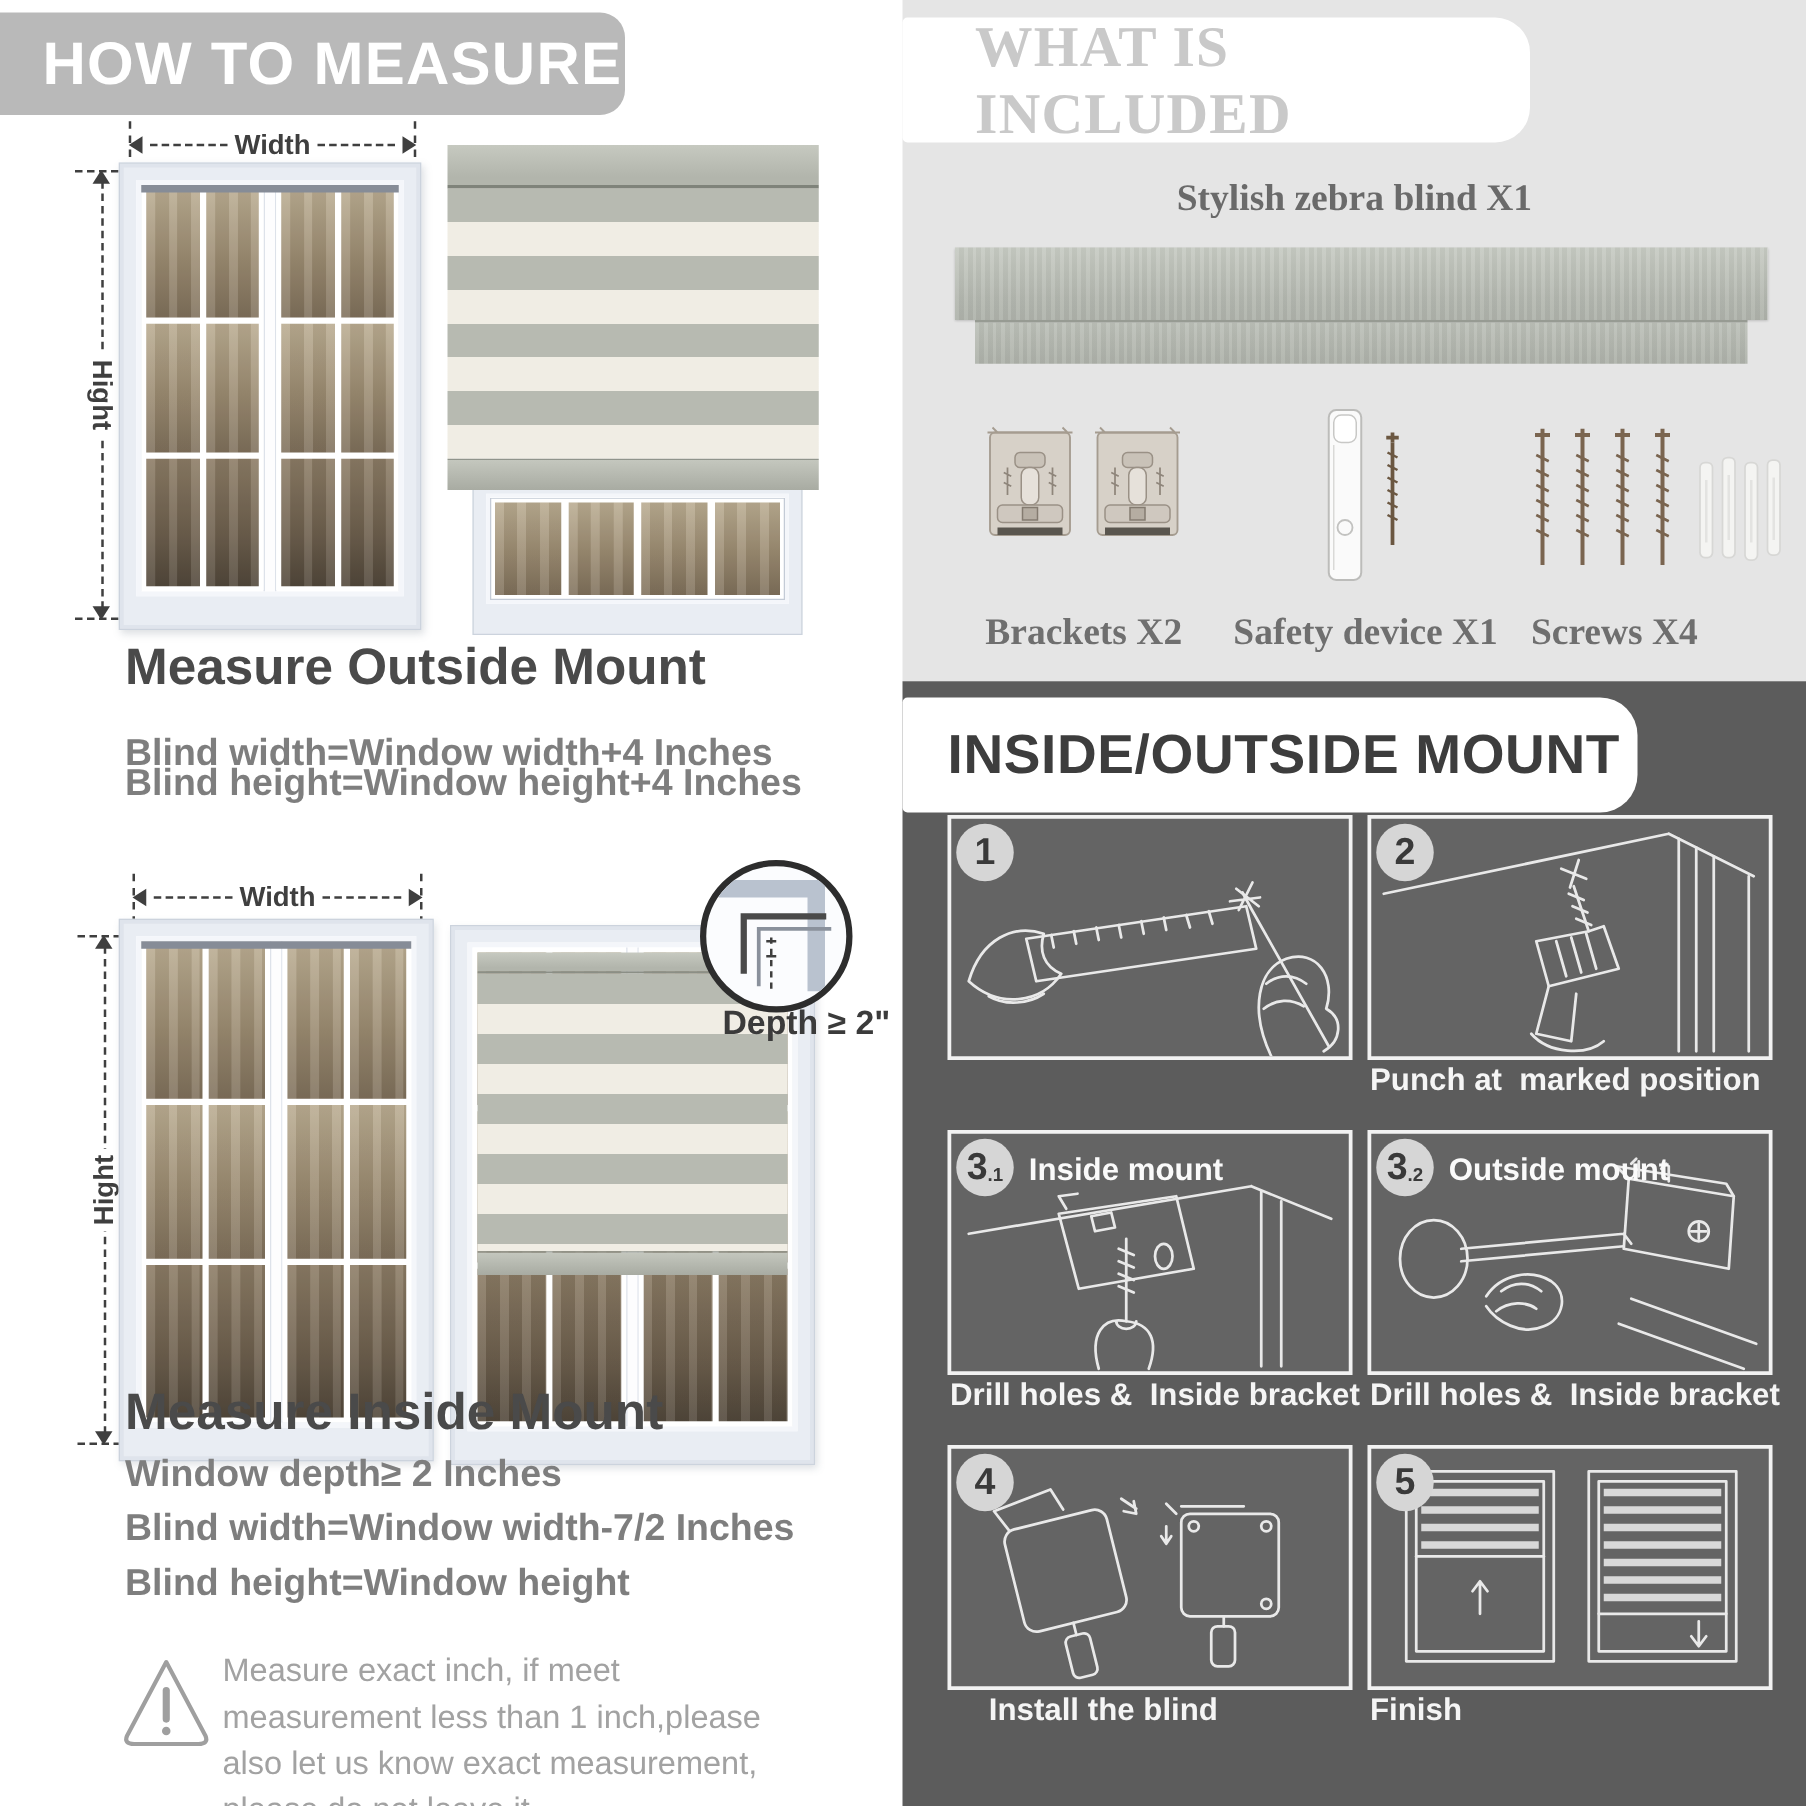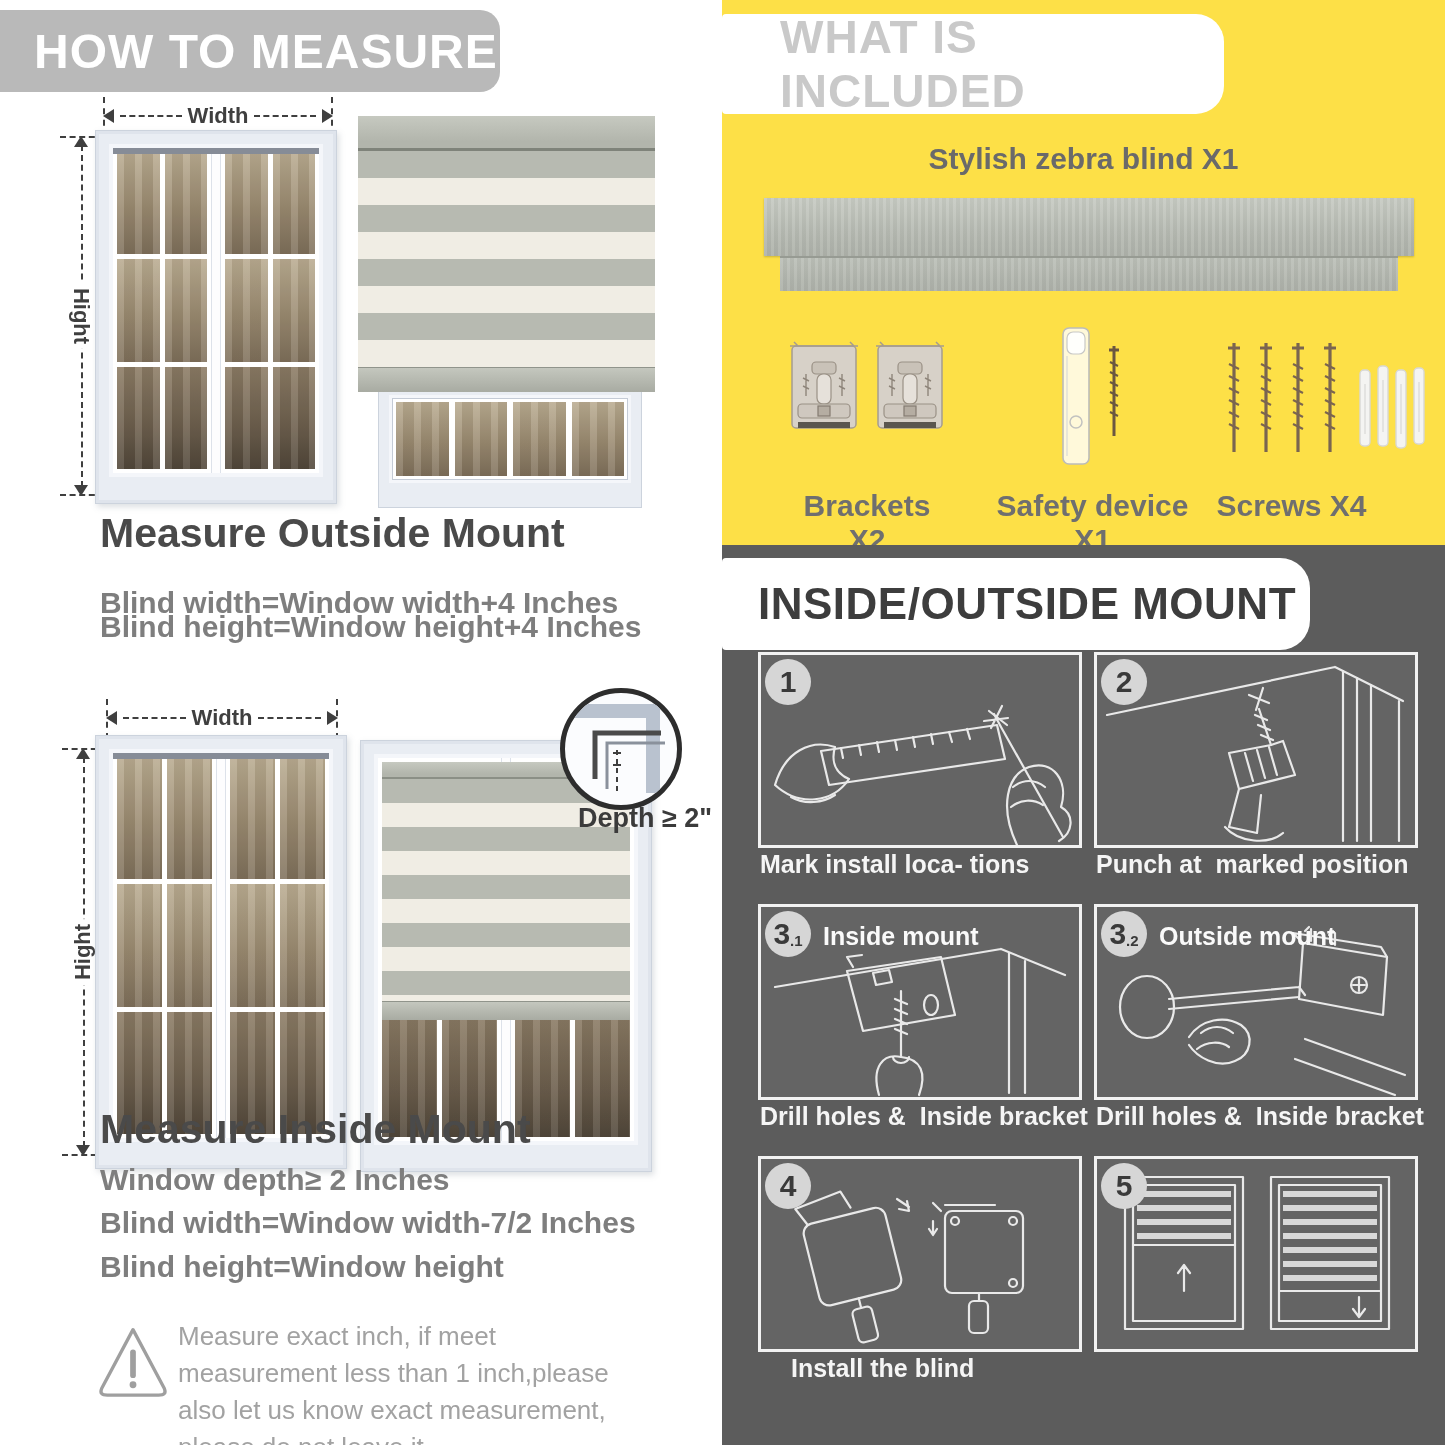--- a/index.html
+++ b/index.html
@@ -65,21 +65,21 @@
   .depth-circle{position:absolute;width:112px;height:112px;border-radius:50%;
       border:5px solid #2d2d2d;background:#fbfcfe;z-index:6;overflow:hidden;}
   .depth-label{position:absolute;color:#3b3b3b;font-size:27px;font-weight:bold;z-index:6;}
 
   .sec-title{position:absolute;color:#4a4a4a;font-size:41px;font-weight:bold;}
   .sec-line{position:absolute;color:#7e7e7e;font-size:30px;font-weight:bold;}
   .warning-text{position:absolute;color:#a2a2a2;font-size:26px;line-height:37px;width:478px;}
   .warn-svg{position:absolute;}
 
   
-  .right-gray{position:absolute;left:722px;top:0;width:723px;height:545px;background:#fde047;}
+  .right-gray{position:absolute;left:722px;top:0;width:723px;height:545px;background:#e5e5e5;font-family:Liberation Serif, serif;}
   .included-banner{position:absolute;left:0;top:14px;width:502px;height:100px;background:#fff;
       border-radius:4px 28px 28px 4px;display:flex;align-items:center;}
   .included-banner span{color:#c9c9c9;font-size:46px;font-weight:bold;letter-spacing:1px;padding-left:58px;}
   .product-title{position:absolute;left:0;top:142px;width:100%;text-align:center;
       color:#6a6a6a;font-size:30px;font-weight:bold;}
   .rail-top{position:absolute;left:42px;top:198px;width:650px;height:58px;
       background:repeating-linear-gradient(90deg,rgba(255,255,255,.08) 0 3px,rgba(0,0,0,.03) 3px 7px),
       linear-gradient(180deg,#c7cbc3 0%,#b4b8b0 70%,#aeb2aa 100%);
       box-shadow:0 1px 2px rgba(0,0,0,.2);}
   .rail-bot{position:absolute;left:58px;top:256px;width:618px;height:33px;
@@ -349,21 +349,20 @@
         <path d="M14,130 C24,96 50,84 74,92 C70,106 74,118 88,124 C72,148 38,152 14,130 Z"></path>
         <path d="M30,142 C44,150 62,148 74,140"></path>
         <path d="M60,96 L236,70 L244,104 L68,130 Z"></path>
         <path d="M80,93 l2,10 M98,90 l2,10 M116,87 l2,10 M134,85 l2,10 M152,82 l2,10 M170,79 l2,10 M188,77 l3,10 M206,74 l3,10"></path>
         <path d="M228,56 l18,14 M241,51 l-11,22 M223,66 l24,-3"></path>
         <path d="M302,182 L240,72 M240,72 l-7,-13"></path>
         <path d="M256,190 C238,152 246,120 268,112 C292,104 308,126 300,152 C314,160 312,178 298,186"></path>
         <path d="M252,132 C262,124 274,124 284,132 M250,152 C260,144 272,144 282,150"></path>
       </svg>
     </div>
-    <div class="caption" style="left:38px;top:305px;">Mark install loca- tions</div>
 
     <div class="panel" style="left:372px;top:107px;">
       <div class="badge">
         <span>2</span>
           <span class="sub"></span>
       </div>
       <svg class="art" viewBox="0 0 318 190">
         <path d="M10,60 L238,12 M238,12 L306,46"></path>
         <path d="M246,16 L246,186 M260,23 L260,186 M274,30 L274,186 M302,46 L302,186"></path>
         <path d="M152,40 l20,8 M166,33 l-7,22"></path>
@@ -464,15 +463,16 @@
         <rect class="fillbar" x="186" y="46" width="94" height="6"></rect>
         <rect class="fillbar" x="186" y="60" width="94" height="6"></rect>
         <rect class="fillbar" x="186" y="74" width="94" height="6"></rect>
         <rect class="fillbar" x="186" y="88" width="94" height="6"></rect>
         <rect class="fillbar" x="186" y="102" width="94" height="6"></rect>
         <rect class="fillbar" x="186" y="116" width="94" height="6"></rect>
         <path d="M182,132 h102"></path>
         <path d="M262,138 v18 M256,150 l6,8 l6,-8"></path>
       </svg>
     </div>
+    <div class="caption" style="left:374px;top:809px;">Finish</div>
   </div>
 
 </div>
 
 </body></html>

